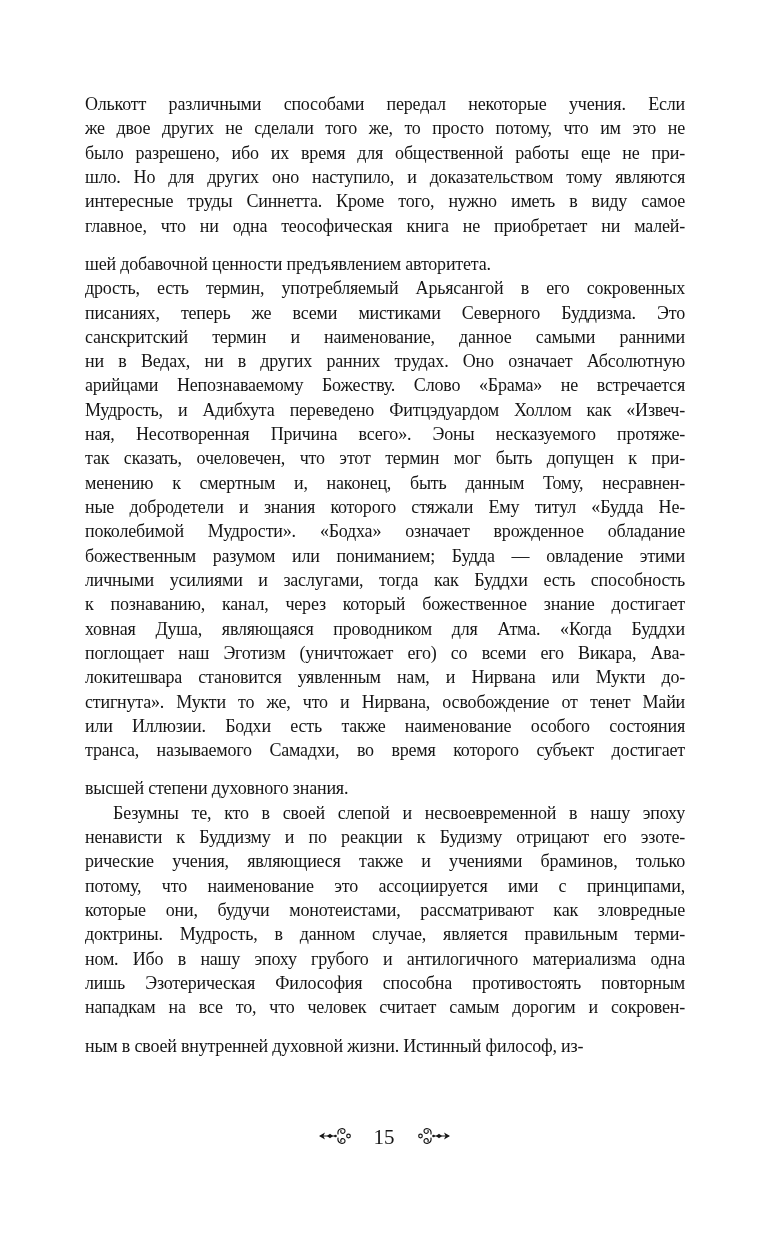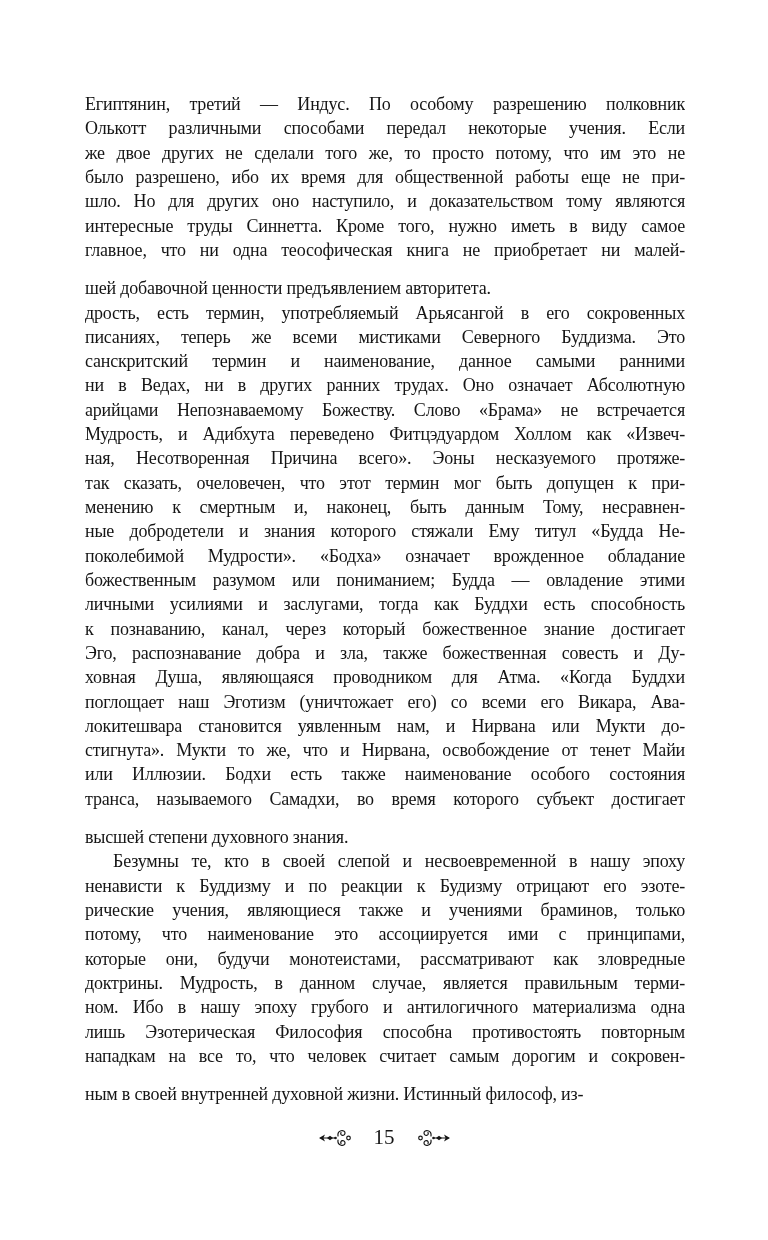--- a/index.html
+++ b/index.html
@@ -42,21 +42,21 @@
   .line.indent {
     text-indent: 28px;
   }
   .footer {
     position: absolute;
     left: 0;
     top: 1124px;
     width: 768px;
     display: flex;
     justify-content: center;
-    align-items: flex-end;
+    align-items: flex-start;
     gap: 22px;
   }
   .page-number {
     font-size: 21px;
     line-height: 26px;
     color: #151515;
   }
   .fleuron {
     display: inline-block;
     width: 34px;
@@ -64,21 +64,20 @@
   }
   .fleuron.mirrored {
     transform: scaleX(-1);
   }
 </style>
 </head>
 <body>
 
 <div class="text-block">
     <div class="paragraph">
-      <div class="line">Египтянин, третий — Индус. По особому разрешению полковник</div>
       <div class="line">Олькотт различными способами передал некоторые учения. Если</div>
       <div class="line">же двое других не сделали того же, то просто потому, что им это не</div>
       <div class="line">было разрешено, ибо их время для общественной работы еще не при-</div>
       <div class="line">шло. Но для других оно наступило, и доказательством тому являются</div>
       <div class="line">интересные труды Синнетта. Кроме того, нужно иметь в виду самое</div>
       <div class="line">главное, что ни одна теософическая книга не приобретает ни малей-</div>
       <div class="line last">шей добавочной ценности предъявлением авторитета.</div>
     </div>
     <div class="paragraph">
       <div class="line">дрость, есть термин, употребляемый Арьясангой в его сокровенных</div>
@@ -88,21 +87,20 @@
       <div class="line">арийцами Непознаваемому Божеству. Слово «Брама» не встречается</div>
       <div class="line">Мудрость, и Адибхута переведено Фитцэдуардом Холлом как «Извеч-</div>
       <div class="line">ная, Несотворенная Причина всего». Эоны несказуемого протяже-</div>
       <div class="line">так сказать, очеловечен, что этот термин мог быть допущен к при-</div>
       <div class="line">менению к смертным и, наконец, быть данным Тому, несравнен-</div>
       <div class="line">ные добродетели и знания которого стяжали Ему титул «Будда Не-</div>
       <div class="line">поколебимой Мудрости». «Бодха» означает врожденное обладание</div>
       <div class="line">божественным разумом или пониманием; Будда — овладение этими</div>
       <div class="line">личными усилиями и заслугами, тогда как Буддхи есть способность</div>
       <div class="line">к познаванию, канал, через который божественное знание достигает</div>
-      <div class="line">Эго, распознавание добра и зла, также божественная совесть и Ду-</div>
       <div class="line">ховная Душа, являющаяся проводником для Атма. «Когда Буддхи</div>
       <div class="line">поглощает наш Эготизм (уничтожает его) со всеми его Викара, Ава-</div>
       <div class="line">локитешвара становится уявленным нам, и Нирвана или Мукти до-</div>
       <div class="line">стигнута». Мукти то же, что и Нирвана, освобождение от тенет Майи</div>
       <div class="line">или Иллюзии. Бодхи есть также наименование особого состояния</div>
       <div class="line">транса, называемого Самадхи, во время которого субъект достигает</div>
       <div class="line last">высшей степени духовного знания.</div>
     </div>
     <div class="paragraph">
       <div class="line indent">Безумны те, кто в своей слепой и несвоевременной в нашу эпоху</div>

